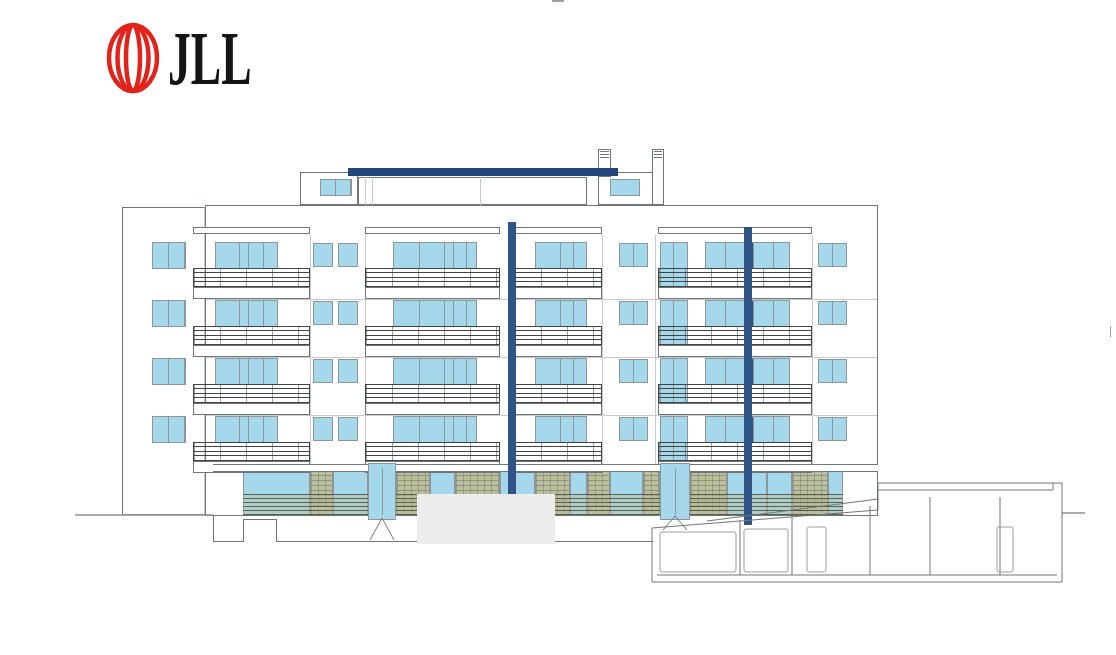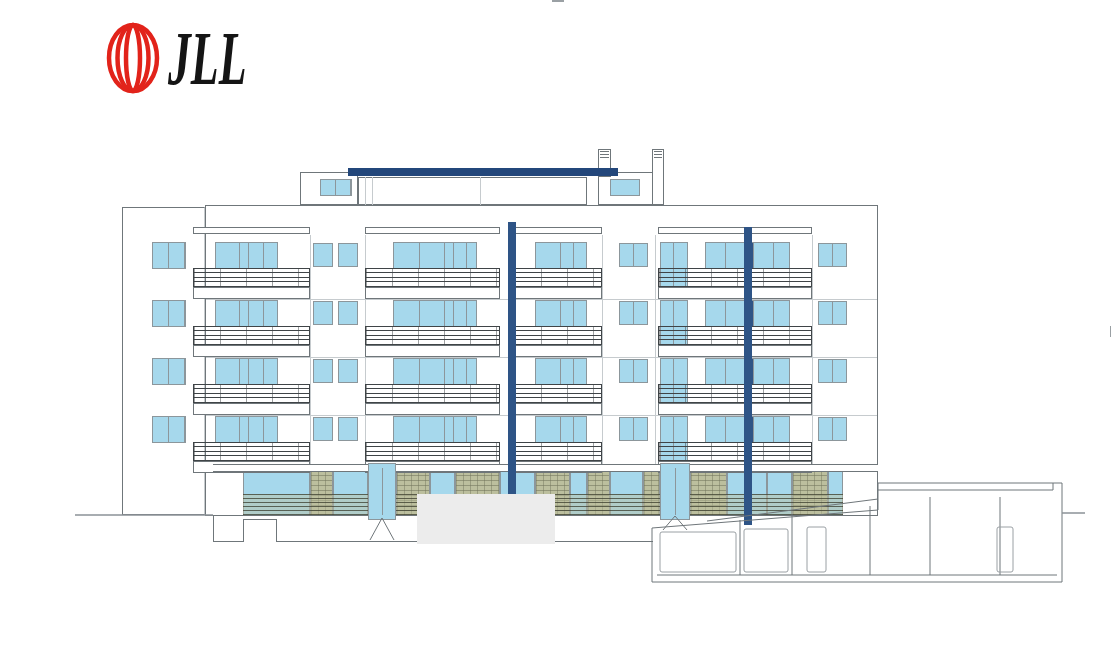--- a/index.html
+++ b/index.html
@@ -1,16 +1,16 @@
 <!DOCTYPE html>
 <html><head>
 <meta charset="utf-8">
 <style>
   html,body{margin:0;padding:0;background:#fff;}
-  #page{position:relative;overflow:hidden;font-family:"Liberation Sans",sans-serif;background:#fff;font-style:italic;}
+  #page{position:relative;overflow:hidden;font-family:"Liberation Sans",sans-serif;background:#fff;}
   .abs{position:absolute;box-sizing:border-box;}
   #logo{position:absolute;left:0;top:0;z-index:10;}
   #logo-text{position:absolute;left:168px;top:20px;font-family:"Liberation Serif",serif;
      font-weight:700;font-size:76px;line-height:76px;letter-spacing:0px;
      transform:scaleX(.60);transform-origin:left top;color:#151515;}
   #drawing{position:absolute;left:0;top:0;width:100%;height:100%;}
   #overlay{position:absolute;left:0;top:0;z-index:6;pointer-events:none;}
 </style>
 </head>
 <body>

